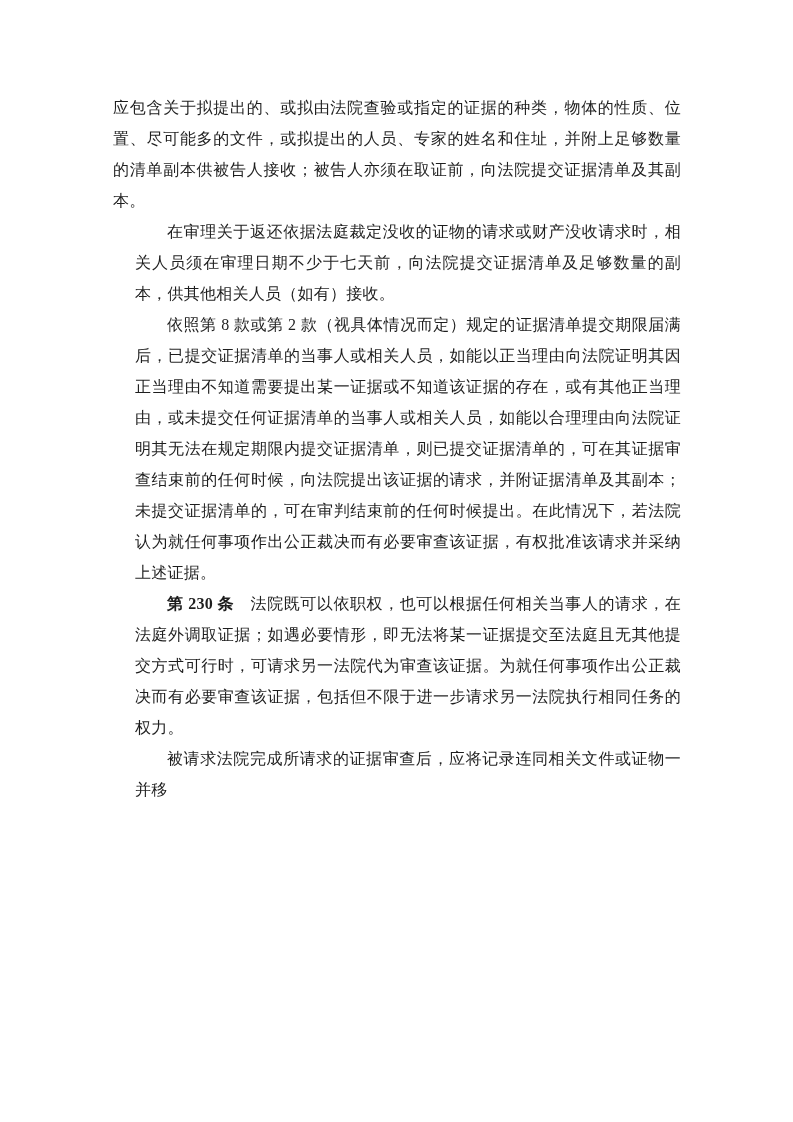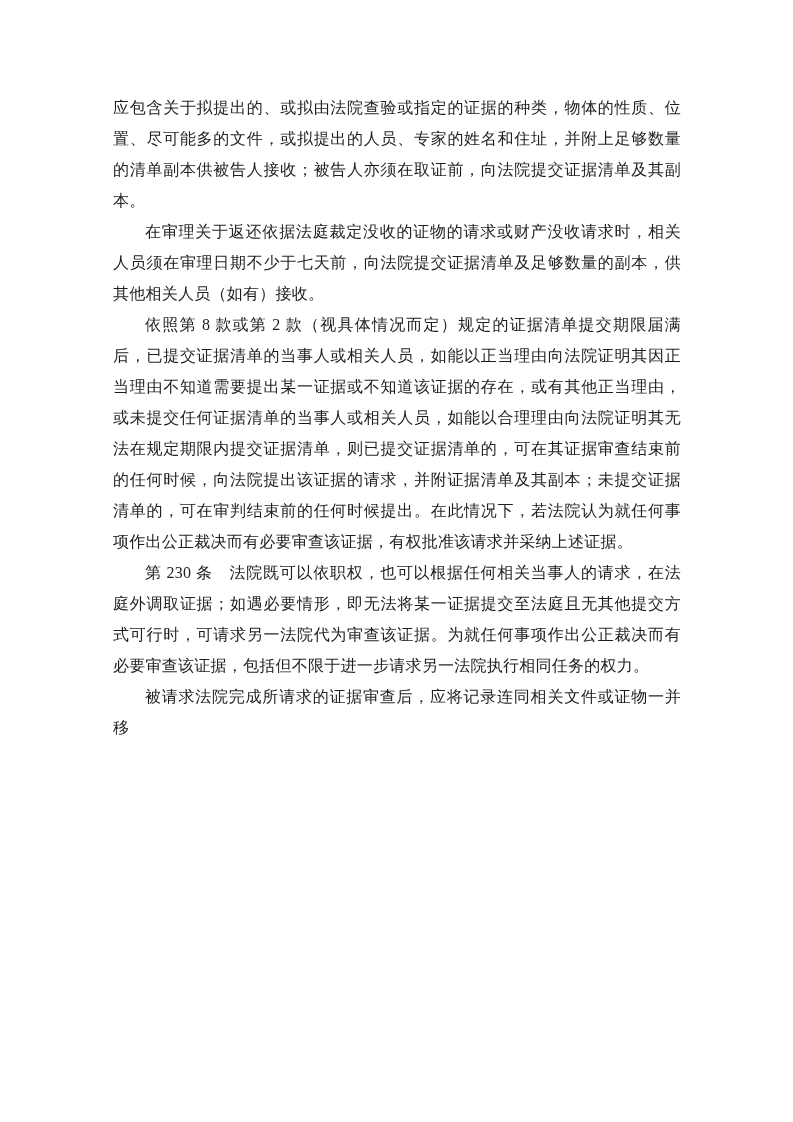--- a/index.html
+++ b/index.html
@@ -25,23 +25,24 @@
     letter-spacing: 0.25px;
     line-height: 31px;
     text-align: justify;
   }
   .page-body p {
     margin: 0;
     padding: 0;
   }
   .page-body p.indent {
     text-indent: 2em;
+    margin-left: 22px;
   }
   .article-no {
-    font-weight: normal;
+    font-weight: bold;
   }
   .page-number {
     position: absolute;
     top: 1036px;
     left: 0;
     width: 793px;
     font-family: "Liberation Sans", "DejaVu Sans", sans-serif;
     font-size: 14.5px;
     color: #111111;
   }

